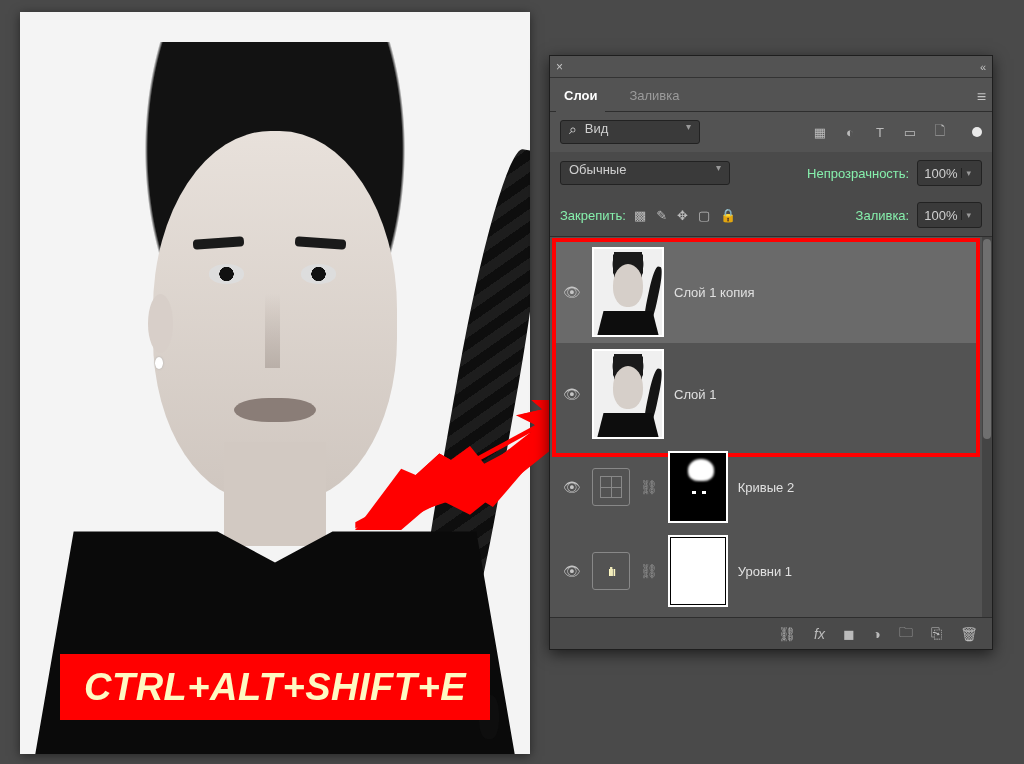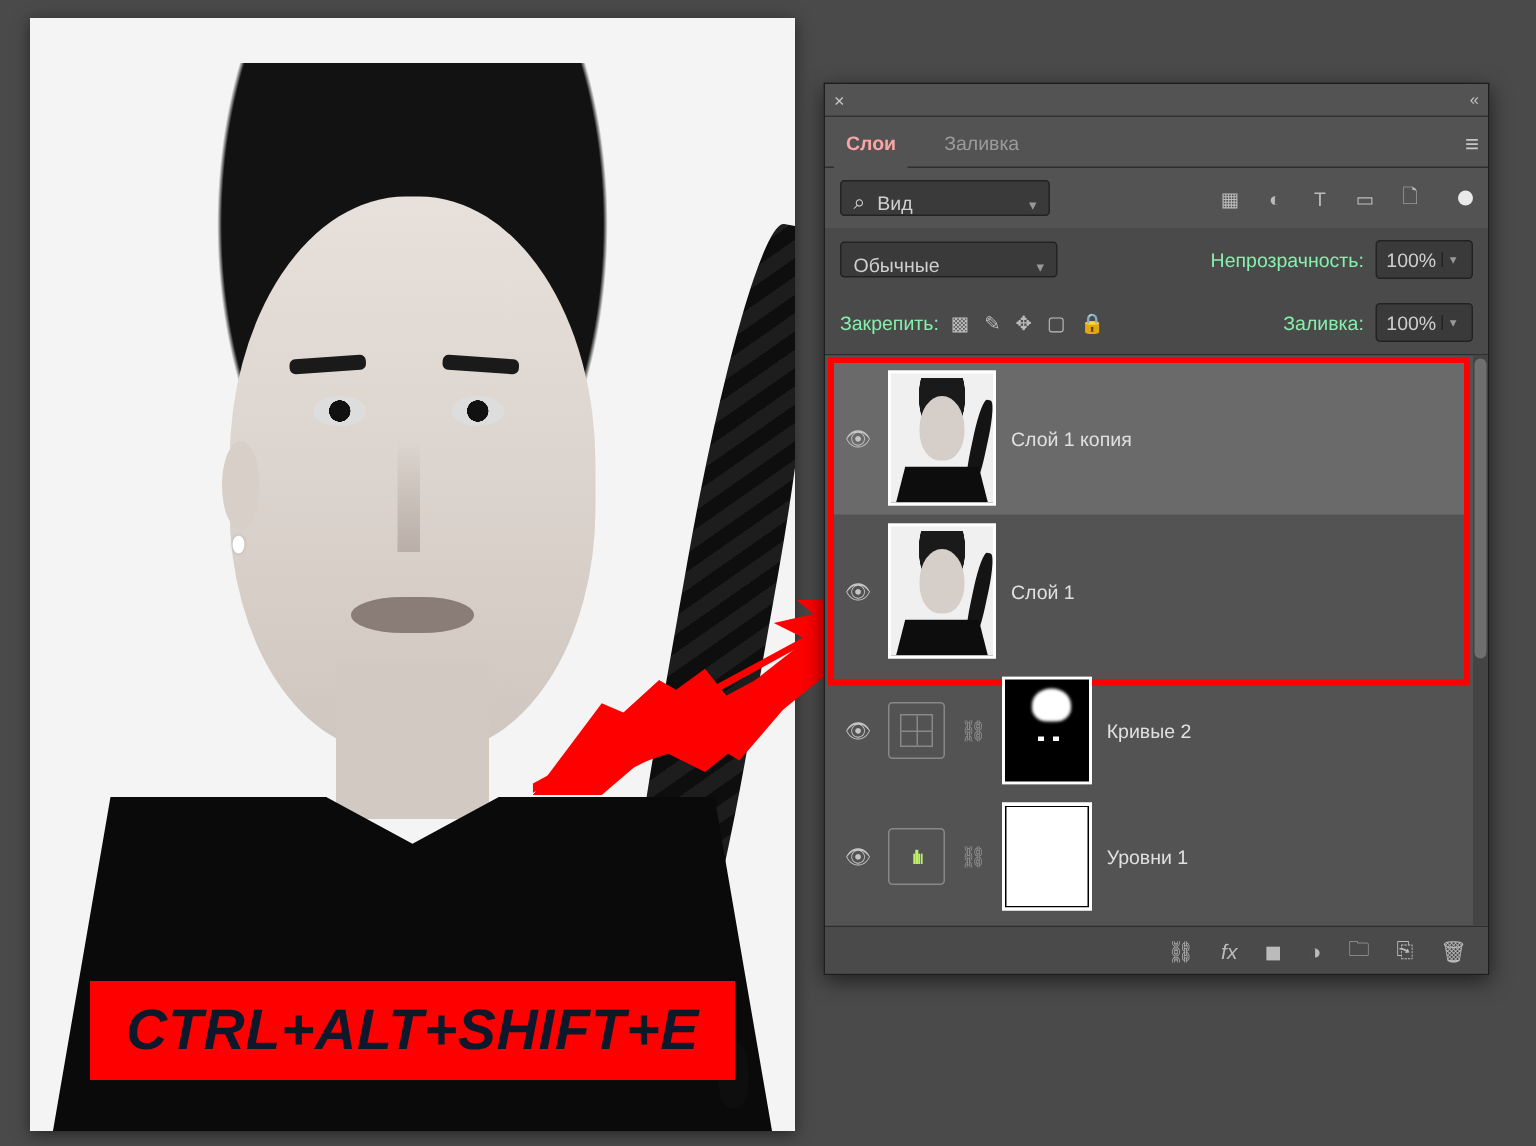--- a/index.html
+++ b/index.html
@@ -20,21 +20,21 @@
     width: 510px; height: 742px;
     background: #f6f6f6;
     overflow: hidden;
     box-shadow: 0 2px 10px rgba(0,0,0,.5);
   }
   
   .shot-label {
     position: absolute;
     left: 40px; bottom: 34px;
     background: #ff0000;
-    color: #0f172a;
+    color: #fef9c3;
     font-style: italic;
     font-weight: 700;
     font-size: 38px;
     padding: 14px 24px;
     line-height: 1;
     letter-spacing: .5px;
   }
   
   .arrow {
     position: absolute;
@@ -62,34 +62,34 @@
   .close-x { font-size: 12px; color:#c5c5c5; cursor:default;}
   .collapse { font-size:11px; color:#c5c5c5;}
   .tabs {
     display: flex; align-items: center;
     background: #535353;
     padding: 4px 6px 0 6px;
     gap: 16px;
     border-bottom: 1px solid #2e2e2e;
   }
   .tab { padding: 6px 8px 8px; color:#9b9b9b; position:relative; }
-  .tab.active { color:#fca5a5; font-weight:700; }
+  .tab.active { color:#ffffff; font-weight:700; }
   .tab.active::after{
     content:""; position:absolute; left:0; right:0; bottom:-1px; height:2px; background:#535353;
   }
   .tabs .menu { margin-left:auto; font-size:16px; color:#c5c5c5; }
   .row {
     display:flex; align-items:center; gap:8px;
     padding: 8px 10px;
     background:#535353;
   }
   .row.dark { background:#4a4a4a; }
   .dropdown {
     background:#3a3a3a; border:1px solid #222; color:#d0d0d0;
-    height:24px; display:flex; align-items:flex-end; padding:0 8px; gap:8px;
+    height:24px; display:flex; align-items:flex-start; padding:0 8px; gap:8px;
     border-radius:3px;
   }
   .dropdown .chev { margin-left:auto; font-size:10px; color:#999;}
   .search-icon::before{ content:"⌕"; font-size:14px;}
   .filter-icons { display:flex; gap:14px; margin-left:auto; align-items:center;}
   .ficon{ width:16px; height:16px; display:inline-flex; align-items:center; justify-content:center; color:#bbb;}
   .pill-dot{ width:10px;height:10px;background:#e9e9e9;border-radius:50%; margin-left:10px;}
   .lbl { color:#86efac; }
   .num-input{
     background:#3a3a3a;border:1px solid #222;color:#d0d0d0;height:22px;
@@ -136,21 +136,21 @@
   }
   .scroll-thumb{ position:absolute; left:1px; right:1px; top:2px; height:200px; background:#6f6f6f; border-radius:4px;}
   .panel-footer{
     height:32px; background:#4a4a4a;
     display:flex; align-items:center; justify-content:flex-end; gap:18px;
     padding:0 14px; color:#bbb;
     border-top:1px solid #2e2e2e;
   }
   .panel-footer span{ font-size:14px;}
   .levels-hist{
-    font-size:13px;letter-spacing:-2px;color:#bef264;
+    font-size:13px;letter-spacing:-2px;color:#fef9c3;
   }
   .curves-grid{
     width:22px;height:22px;border:1px solid #888;position:relative;
   }
   .curves-grid::before,.curves-grid::after{
     content:"";position:absolute;background:#888;
   }
   .curves-grid::before{left:50%;top:0;bottom:0;width:1px;}
   .curves-grid::after{top:50%;left:0;right:0;height:1px;}
   .mask-black .blob{
@@ -277,21 +277,21 @@
       <span class="ficon">▦</span>
       <span class="ficon">◐</span>
       <span class="ficon">T</span>
       <span class="ficon">▭</span>
       <span class="ficon">🗋</span>
       <span class="pill-dot"></span>
     </div>
   </div>
 
   <div class="row dark">
-    <div class="dropdown" style="width:145px">
+    <div class="dropdown" style="width:170px">
       <span>Обычные</span>
       <span class="chev">▾</span>
     </div>
     <span class="lbl" style="margin-left:auto">Непрозрачность:</span>
     <div class="num-input">
       <span>100%</span>
       <span class="chev-small">▾</span>
     </div>
   </div>
 

